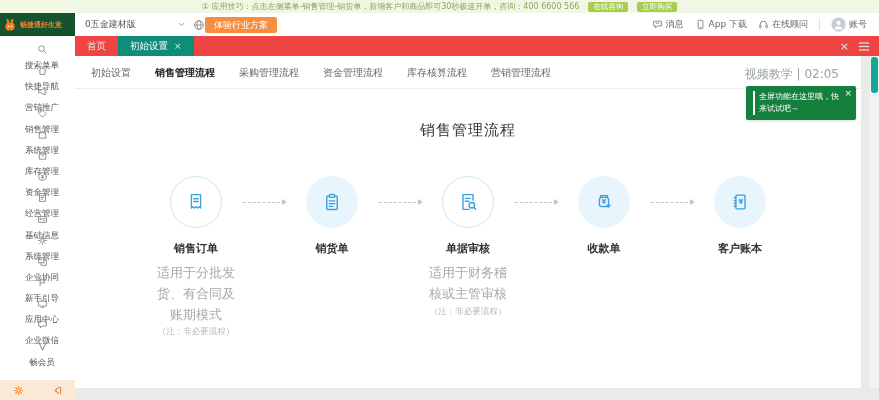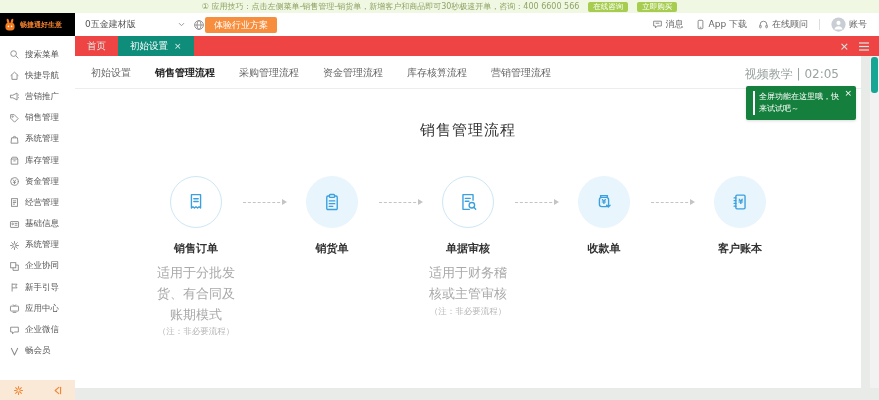--- a/index.html
+++ b/index.html
@@ -8,21 +8,21 @@
 
   
   .notice-bar { position:absolute; top:0; left:0; right:0; height:13px; background:#f0f7e2;
     display:flex; align-items:center; justify-content:center; gap:9px; font-size:8px; color:#8fa468; }
   .notice-btn { background:#a6cd50; color:#fff; border:none; border-radius:2px; font-size:7.5px;
     height:10px; line-height:10px; padding:0 5px; cursor:pointer; }
 
   
   .app-header { position:absolute; top:13px; left:0; right:0; height:23px; background:#fff;
     display:flex; align-items:center; }
-  .logo-block { width:75px; height:23px; background:#000000; display:flex; align-items:center;
+  .logo-block { width:75px; height:23px; background:#14532d; display:flex; align-items:center;
     gap:3px; padding:0 3px; flex:none; }
   .brand { font-size:7px; color:#f0812f; font-weight:bold; white-space:nowrap; }
   .account-select { margin-left:10px; width:100px; display:flex; align-items:center;
     justify-content:space-between; font-size:9px; color:#555; cursor:pointer; }
   .globe-wrap { margin-left:8px; display:flex; align-items:center; cursor:pointer; }
   .cta-button { background:#f78e3e; color:#fff; border:none; border-radius:2px;
     font-size:9px; height:16px; line-height:16px; padding:0 9px; cursor:pointer; }
   .header-right { margin-left:auto; display:flex; align-items:center; gap:11px; font-size:9px;
     color:#666; padding-right:12px; }
   .hr-item { display:flex; align-items:center; gap:3px; cursor:pointer; }
@@ -34,21 +34,21 @@
   .tab { display:flex; align-items:center; padding:0 12px; font-size:9.5px; cursor:pointer; gap:6px; }
   .tab.active { background:#0d8d7a; color:#fff; }
   .tab-close { font-size:9px; opacity:.85; cursor:pointer; }
   .tabbar-right { margin-left:auto; display:flex; align-items:center; gap:10px; padding-right:10px; }
   .tb-x { font-size:11px; color:#cdeee8; cursor:pointer; line-height:1; }
 
   
   .sidebar { position:absolute; top:36px; left:0; width:75px; bottom:20px; background:#fff;
     padding-top:8px; }
   .side-item { height:21.2px; display:flex; align-items:center; gap:5px; padding-left:9px;
-    font-size:8.5px; color:#565656; cursor:pointer; white-space:nowrap; }
+    font-size:8.5px; color:#565656; cursor:pointer; white-space:nowrap;flex-direction:column; }
   .side-item svg { flex:none; }
   .sidebar-footer { position:absolute; left:0; bottom:0; width:75px; height:20px; background:#fbe9d8;
     display:flex; align-items:center; justify-content:space-between; padding:0 13px; }
 
   
   .content { position:absolute; top:56px; left:75px; width:786px; height:332px; background:#fff; }
   .subtab-row { display:flex; gap:24px; padding:10px 0 8px 16px; border-bottom:1px solid #ededed;
     font-size:10px; color:#666; }
   .subtab { cursor:pointer; white-space:nowrap; }
   .subtab.active { color:#222; font-weight:bold; }

